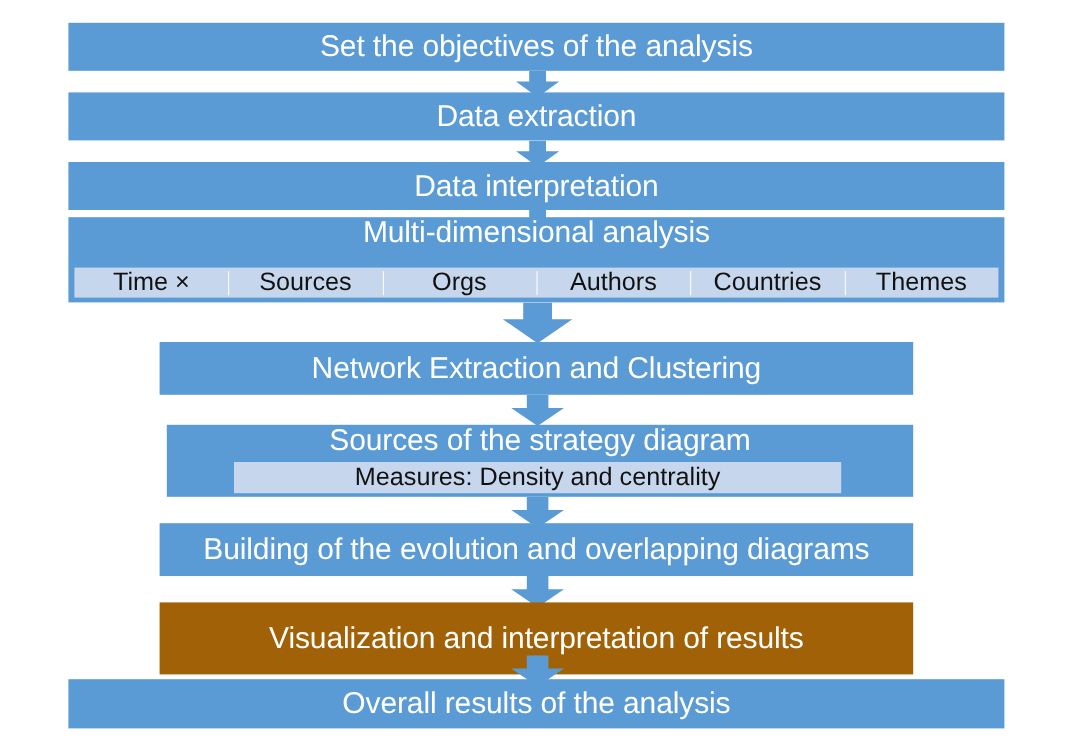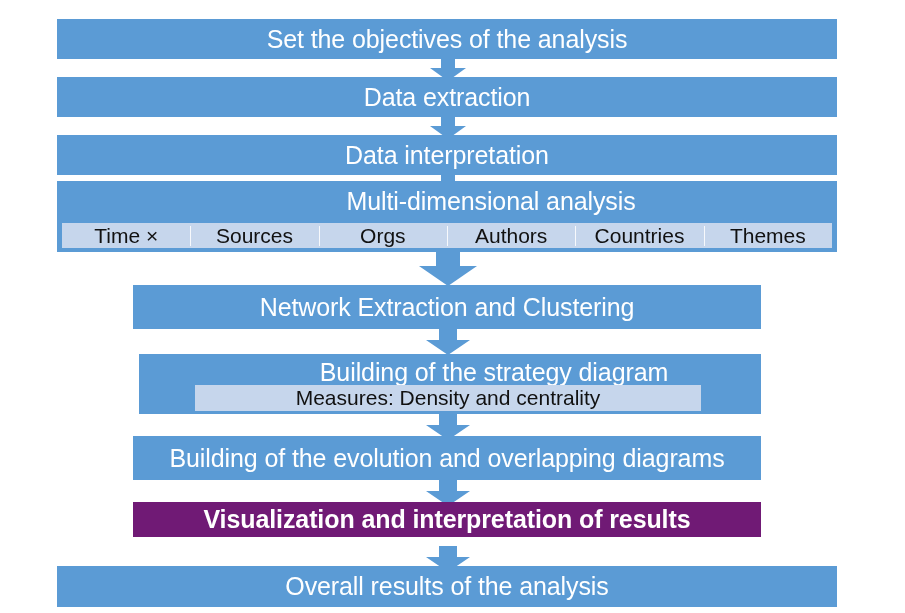--- a/index.html
+++ b/index.html
@@ -35,24 +35,22 @@
     text-align: center;
   }
 
   .node.stacked {
     display: block;
     padding: 0;
   }
 
   .node .title-line {
     display: flex;
-    align-items: center;
     justify-content: center;
     width: 100%;
-    margin-left: 44px;
   }
 
   
   .subband {
     position: absolute;
     background: #C6D6EC;
     color: #111111;
     display: flex;
     align-items: center;
     font-size: 21px;
@@ -150,21 +148,21 @@
   </div>
 
   <div class="arrow" style="left:424px; top:329px; width:48px; height:26px;">
     <svg width="48" height="26" viewBox="0 0 48 26">
       <polygon points="15,0 33,0 33,11 46,11 24,26 2,11 15,11" fill="#5B9BD5"></polygon>
     </svg>
   </div>
 
   <div class="node stacked" style="left: 139px; top: 354px; width: 622px; height: 60px; background: rgb(91, 155, 213); color: rgb(255, 255, 255);">
     <div class="title-line" style="height:36px;">
-      <span>Building of the strategy diagram</span>
+      <span>Sources of the strategy diagram</span>
     </div>
   </div>
 
   <div class="subband centered" style="left: 195px; top: 385px; width: 506px; height: 26px; background: rgb(198, 214, 236); color: rgb(17, 17, 17);">
     <span>Measures: Density and centrality</span>
   </div>
 
   <div class="arrow" style="left:424px; top:414px; width:48px; height:26px;">
     <svg width="48" height="26" viewBox="0 0 48 26">
       <polygon points="15,0 33,0 33,11 46,11 24,26 2,11 15,11" fill="#5B9BD5"></polygon>
@@ -174,21 +172,21 @@
   <div class="node" style="left: 133px; top: 436px; width: 628px; height: 44px; background: rgb(91, 155, 213); color: rgb(255, 255, 255);">
     <span>Building of the evolution and overlapping diagrams</span>
   </div>
 
   <div class="arrow" style="left:424px; top:480px; width:48px; height:26px;">
     <svg width="48" height="26" viewBox="0 0 48 26">
       <polygon points="15,0 33,0 33,11 46,11 24,26 2,11 15,11" fill="#5B9BD5"></polygon>
     </svg>
   </div>
 
-  <div class="node" style="left: 133px; top: 502px; width: 628px; height: 35px; background: #701a75; color: rgb(255, 255, 255); font-weight: bold;">
+  <div class="node" style="left: 133px; top: 502px; width: 628px; height: 60px; background: #a16207; color: rgb(255, 255, 255);">
     <span>Visualization and interpretation of results</span>
   </div>
 
   <div class="arrow" style="left:424px; top:546px; width:48px; height:26px;">
     <svg width="48" height="26" viewBox="0 0 48 26">
       <polygon points="15,0 33,0 33,11 46,11 24,26 2,11 15,11" fill="#5B9BD5"></polygon>
     </svg>
   </div>
 
   <div class="node" style="left: 57px; top: 566px; width: 780px; height: 41px; background: rgb(91, 155, 213); color: rgb(255, 255, 255);">

